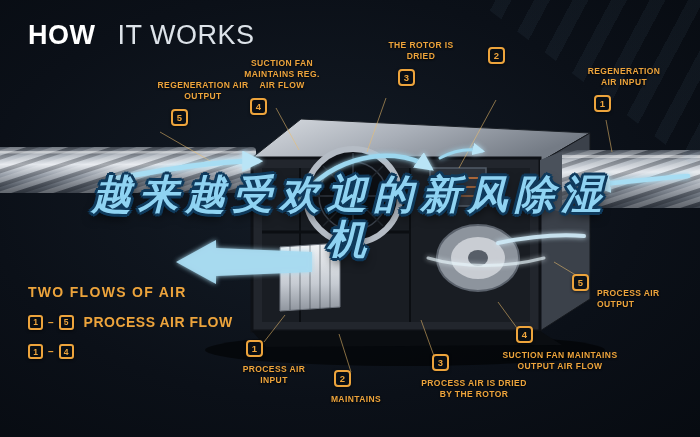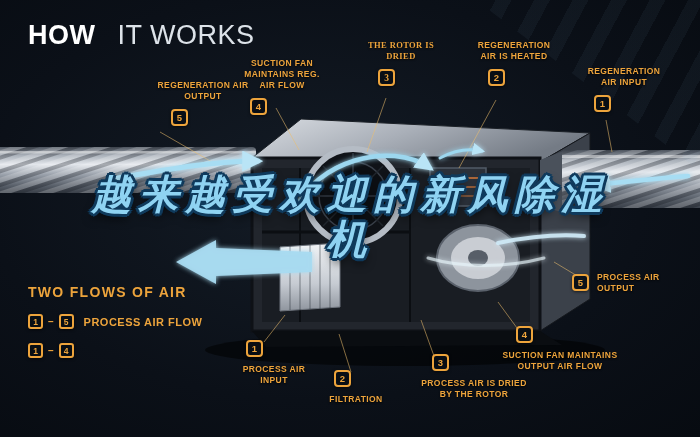--- a/index.html
+++ b/index.html
@@ -22,38 +22,38 @@
   .badge{
     width:17px;height:17px;box-sizing:border-box;border:2px solid #EDA43C;border-radius:4px;
     background:rgba(9,14,21,.92);color:#EDA43C;font-size:9.5px;font-weight:700;
     display:flex;align-items:center;justify-content:center;box-shadow:0 1px 3px rgba(0,0,0,.6);
     flex:0 0 auto;
   }
   .callout.top .badge{margin:7px 0 0 14px;}
   .callout.bottom .badge{margin:0 0 7px 14px;}
   .callout.row{flex-direction:row;align-items:flex-start;}
   .callout.row .badge{margin:2px 8px 0 0;}
-  .callout.row .c-text{text-align:left;}
+  .callout.row .c-text{text-align:left;margin-top:16px;}
   #c-reg-output{left:134px;top:80px;width:92px;margin-left:23px;}
   #c-suction-reg{left:236px;top:46px;width:92px;margin-top:12px;}
-  #c-rotor-dried{left:364px;top:40px;width:74px;font-family:Liberation Serif, serif;}
+  #c-rotor-dried{left:384px;top:40px;width:74px;}
   #c-reg-heated{left:474px;top:40px;width:80px;}
   #c-reg-input{left:580px;top:66px;width:88px;}
   #c-process-output{left:572px;top:272px;width:102px;}
   #c-suction-process{left:502px;top:326px;width:116px;}
   #c-process-dried{left:418px;top:354px;width:112px;}
   #c-filtration{left:320px;top:370px;width:72px;}
   #c-process-input{left:232px;top:340px;width:84px;}
   
   #legend{position:absolute;left:28px;top:284px;z-index:5;}
   .legend-title{color:#EDA43C;font-size:14px;font-weight:700;letter-spacing:1.3px;}
   .legend-row{display:flex;align-items:center;margin-top:14px;}
   .legend-row .badge{width:15px;height:15px;font-size:8.5px;border-radius:3px;}
   .legend-dash{color:#EDA43C;font-size:10px;font-weight:700;margin:0 5px;}
-  .legend-label{color:#EDA43C;font-size:11px;font-weight:700;letter-spacing:.5px;margin-left:10px;}
+  .legend-label{color:#EDA43C;font-size:14px;font-weight:700;letter-spacing:.5px;margin-left:10px;}
   
   #overlay-cn{
     position:absolute;left:0;right:0;top:172px;z-index:6;text-align:center;
     color:#8FD3F2;font-weight:700;font-size:40px;line-height:1.12;letter-spacing:7px;
     font-family:"Liberation Sans", sans-serif;
     text-shadow:
       -2px -2px 0 #0F3A5C, 2px -2px 0 #0F3A5C, -2px 2px 0 #0F3A5C, 2px 2px 0 #0F3A5C,
       -3px 0 0 #0F3A5C, 3px 0 0 #0F3A5C, 0 -3px 0 #0F3A5C, 0 3px 0 #0F3A5C,
       0 5px 10px rgba(0,0,0,.7);
     font-style: italic;
@@ -196,21 +196,20 @@
   </div>
   <div class="callout top" id="c-suction-reg">
     <div class="c-text">SUCTION FAN MAINTAINS REG. AIR FLOW</div>
     <div class="badge">4</div>
   </div>
   <div class="callout top" id="c-rotor-dried">
     <div class="c-text">THE ROTOR IS DRIED</div>
     <div class="badge">3</div>
   </div>
   <div class="callout top" id="c-reg-heated">
-    <div class="c-text">REGENERATION AIR IS HEATED</div>
     <div class="badge">2</div>
   </div>
   <div class="callout top" id="c-reg-input">
     <div class="c-text">REGENERATION AIR INPUT</div>
     <div class="badge">1</div>
   </div>
 
   <div class="callout row" id="c-process-output">
     <div class="badge">5</div>
     <div class="c-text">PROCESS AIR OUTPUT</div>
@@ -218,21 +217,21 @@
   <div class="callout bottom" id="c-suction-process">
     <div class="badge">4</div>
     <div class="c-text">SUCTION FAN MAINTAINS OUTPUT AIR FLOW</div>
   </div>
   <div class="callout bottom" id="c-process-dried">
     <div class="badge">3</div>
     <div class="c-text">PROCESS AIR IS DRIED BY THE ROTOR</div>
   </div>
   <div class="callout bottom" id="c-filtration">
     <div class="badge">2</div>
-    <div class="c-text">FILTRATION</div>
+    <div class="c-text">MAINTAINS</div>
   </div>
   <div class="callout bottom" id="c-process-input">
     <div class="badge">1</div>
     <div class="c-text">PROCESS AIR INPUT</div>
   </div>
 
   <div id="overlay-cn">
     <div>越来越受欢迎的新风除湿</div>
     <div>机</div>
   </div>

